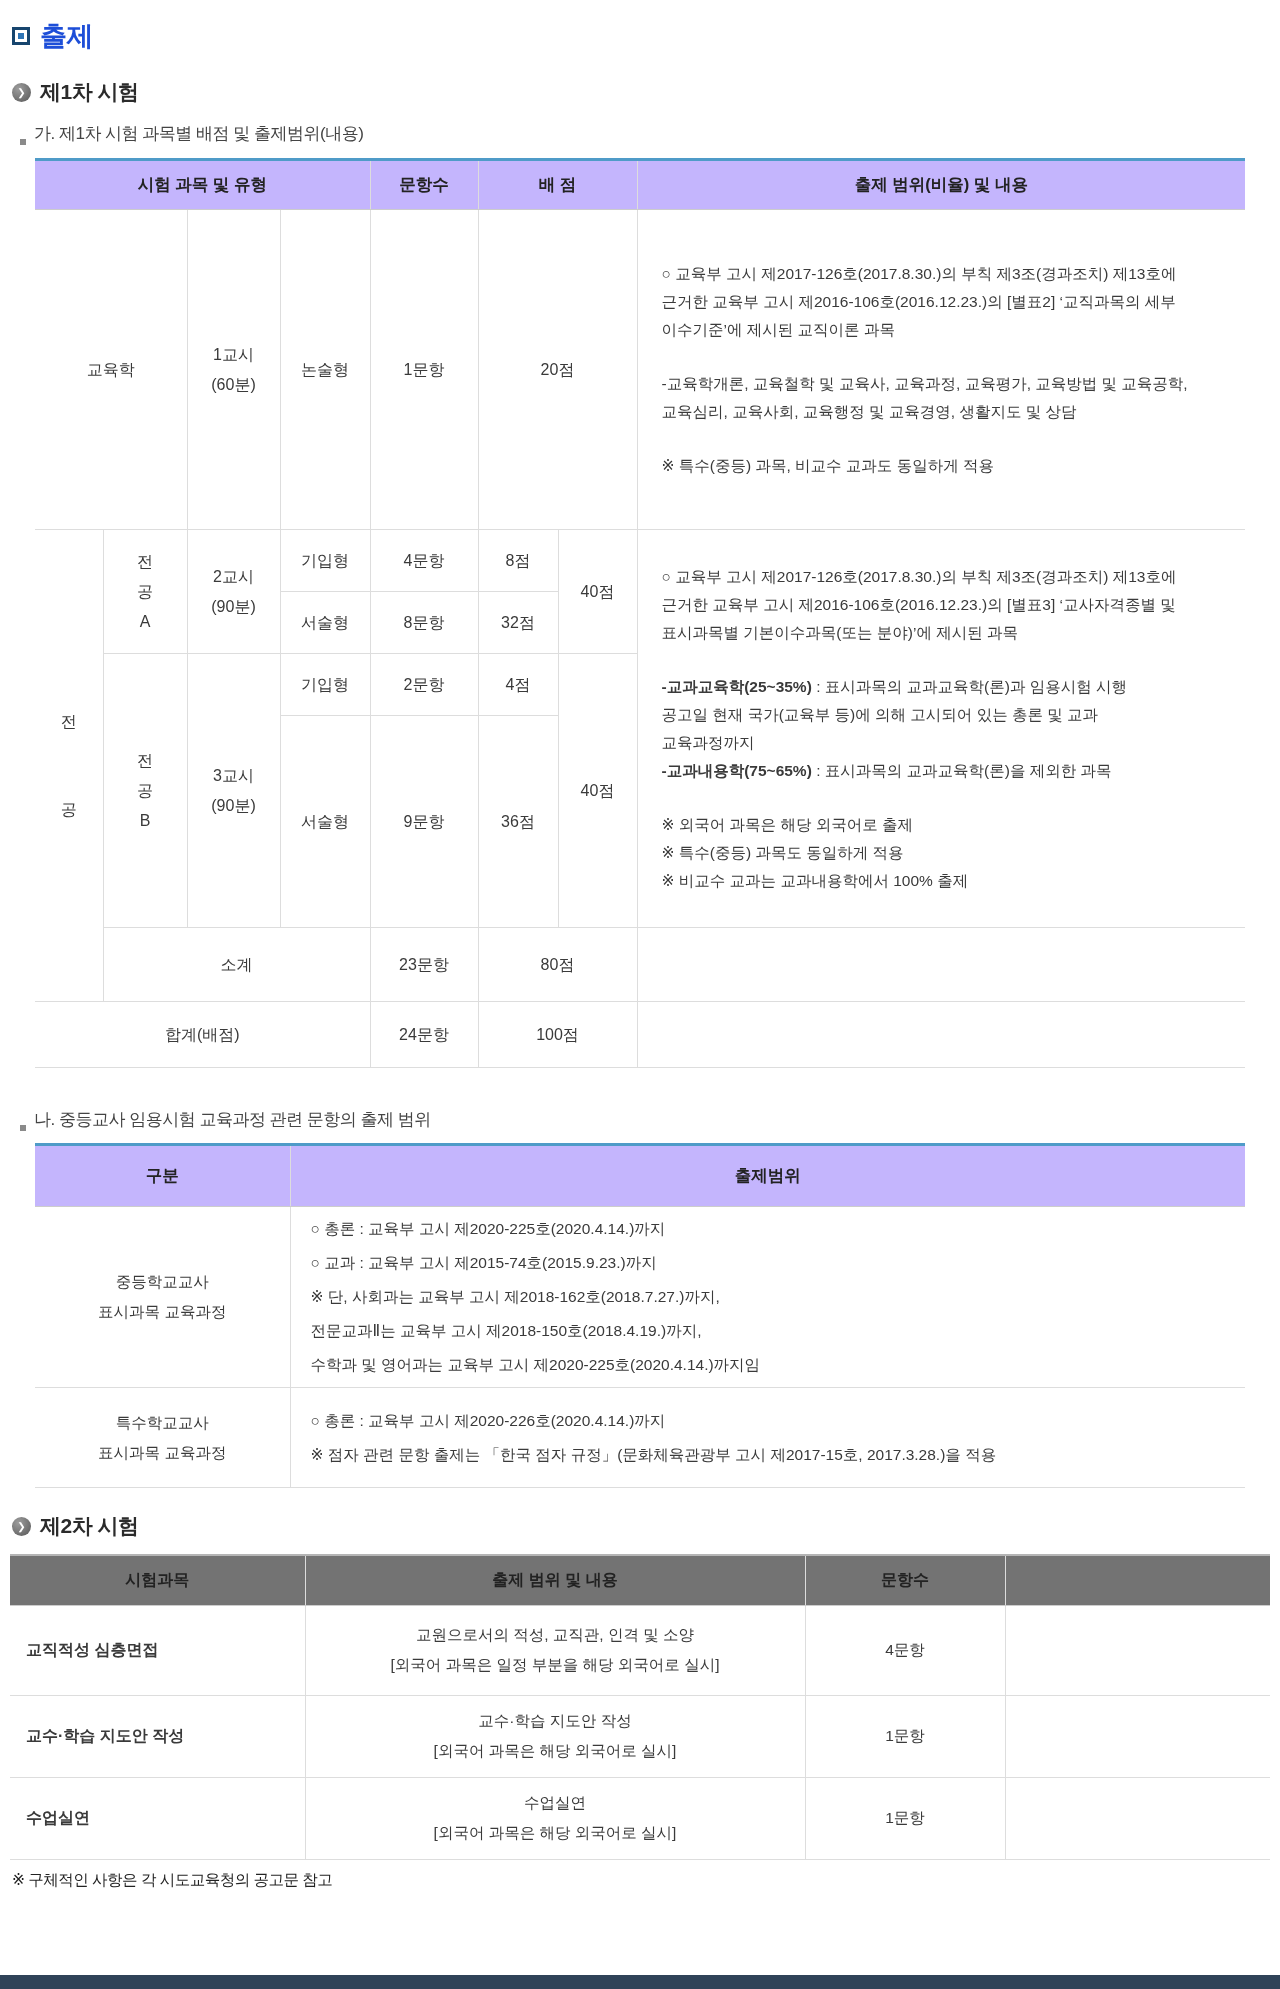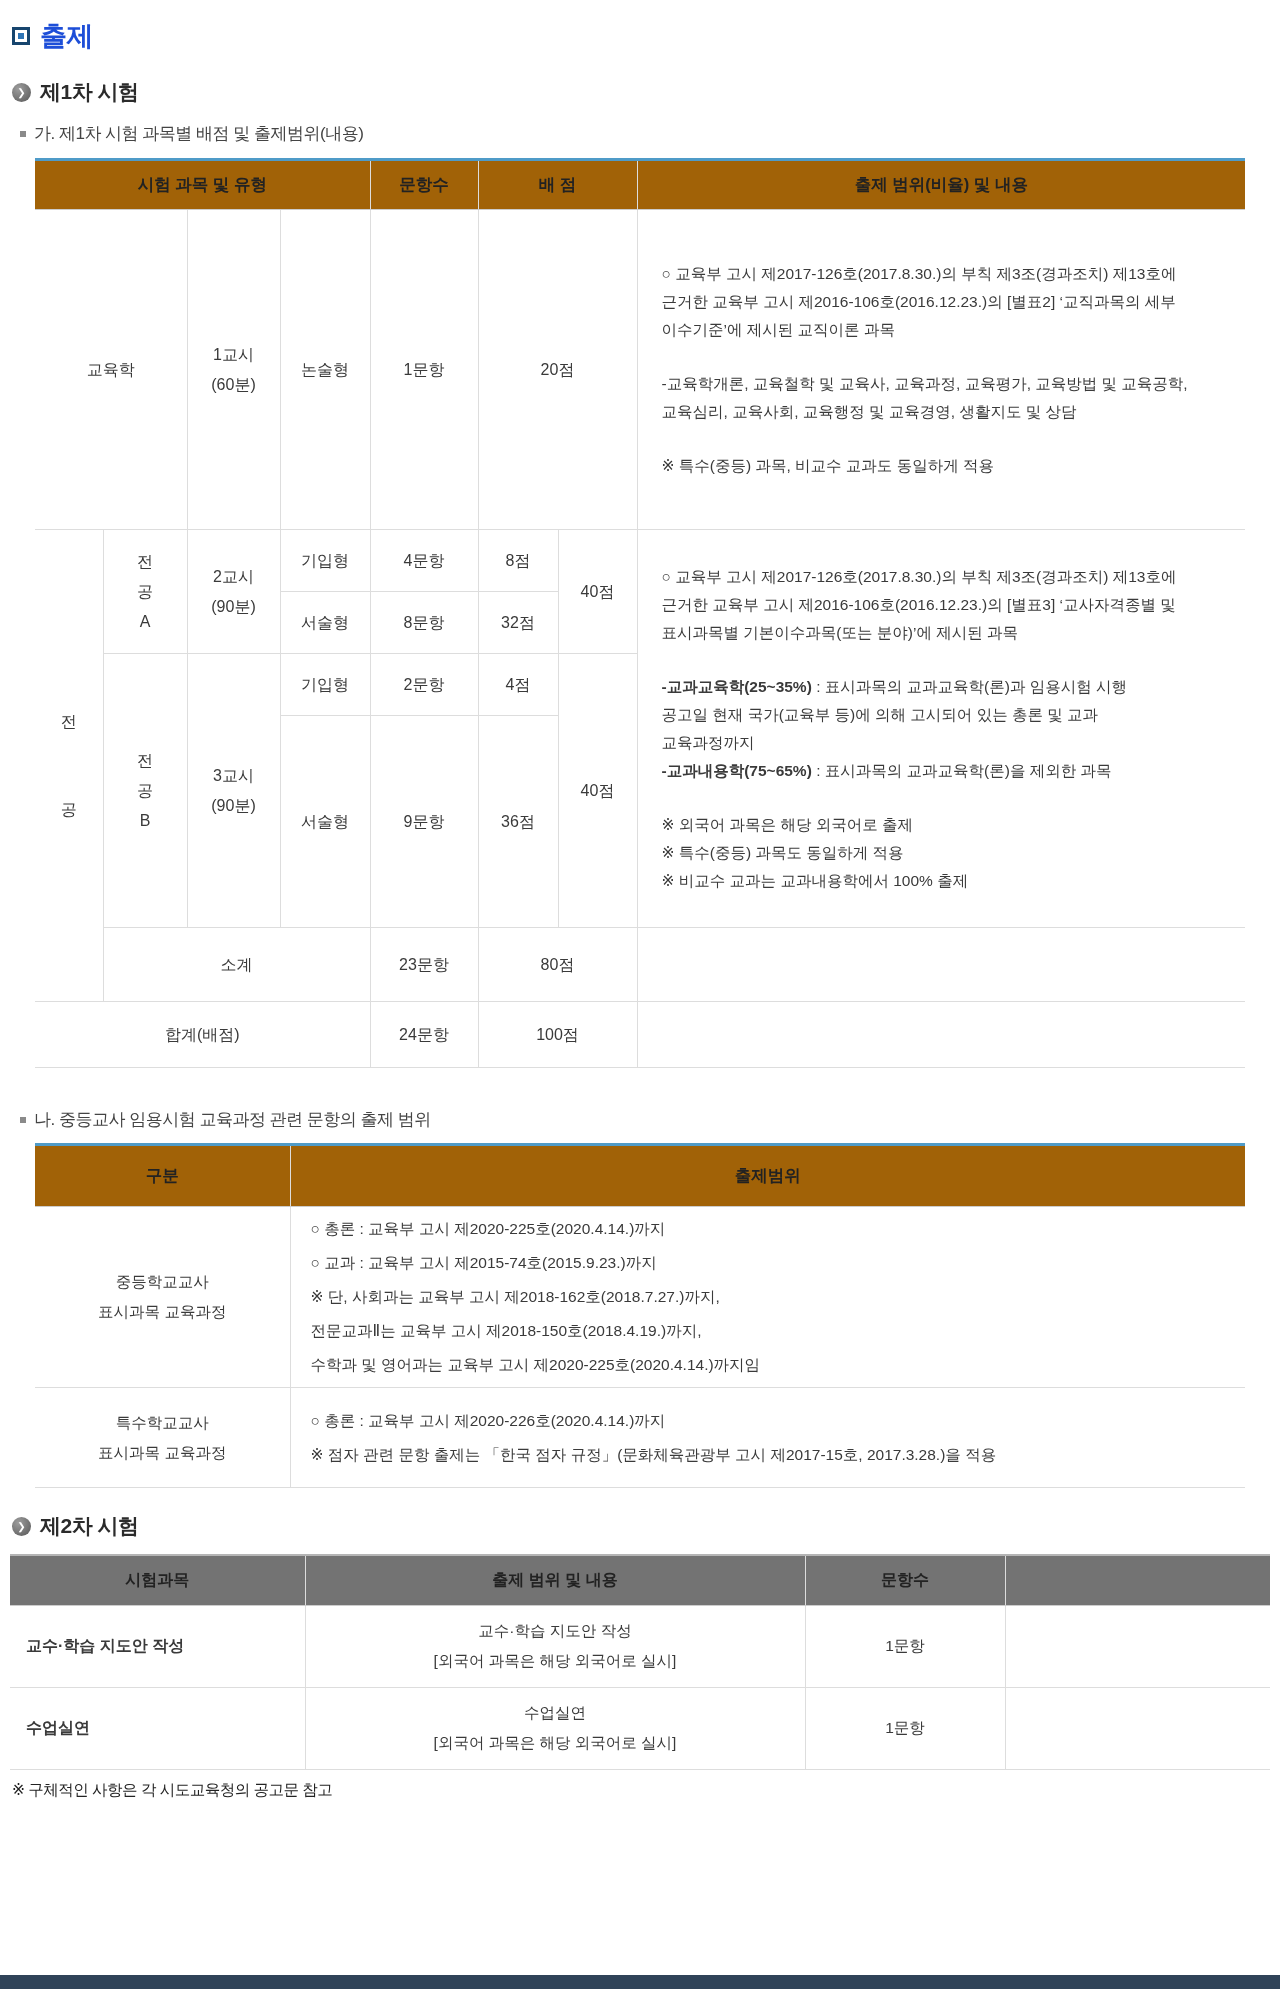--- a/index.html
+++ b/index.html
@@ -17,28 +17,28 @@
   h1 { font-size:27px; font-weight:bold; color:#1d4ed8; letter-spacing:-0.5px;font-family:Liberation Serif, serif; }
 
   .h2-row { display:flex; align-items:center; gap:9px; margin:24px 0 0 2px; }
   .circle-icon {
     width:19px; height:19px; border-radius:50%; flex:0 0 auto;
     background:radial-gradient(circle at 35% 30%, #9d9d9d, #565656);
     color:#fff; font-size:10px; line-height:19px; text-align:center; font-weight:bold;
   }
   h2 { font-size:21px; font-weight:bold; color:#2b2b2b; letter-spacing:-0.5px; }
 
-  .sub-row { display:flex; align-items:center; gap:8px; margin:16px 0 0 10px; }
+  .sub-row { display:flex; align-items:flex-end; gap:8px; margin:16px 0 0 10px; }
   .sq-bullet { width:6px; height:6px; background:#8a8a8a; flex:0 0 auto; }
   .sub-text { font-size:17px; color:#444; letter-spacing:-0.5px; }
 
   
   table { border-collapse:collapse; table-layout:fixed; }
   th, td { border:1px solid #ddd; text-align:center; vertical-align:middle; color:#3a3a3a; }
-  thead th { background:#a16207; font-weight:bold; color:#222; border-bottom:1px solid #ccc; }
+  thead th { background:#c4b5fd; font-weight:bold; color:#222; border-bottom:1px solid #ccc; }
   .pre { white-space:pre-line; }
 
   
   .t1 { width:1210px; margin:13px 0 0 25px; border-top:3px solid #4f9bc8;
         border-left-style:hidden; border-right-style:hidden; }
   .t1 th { height:50px; font-size:16.5px; }
   .t1 td { font-size:16px; line-height:30px; }
   .t1 tr.r-ped  { height:320px; }
   .t1 tr.r-sm   { height:62px; }
   .t1 tr.r-b2   { height:212px; }
@@ -248,20 +248,27 @@
     </colgroup>
     <thead>
       <tr>
         <th>시험과목</th>
         <th>출제 범위 및 내용</th>
         <th>문항수</th>
         <th></th>
       </tr>
     </thead>
     <tbody>
+      <tr class="r1">
+        <td class="subj">교직적성 심층면접</td>
+        <td class="desc pre">교원으로서의 적성, 교직관, 인격 및 소양
+[외국어 과목은 일정 부분을 해당 외국어로 실시]</td>
+        <td class="cnt">4문항</td>
+        <td></td>
+      </tr>
       <tr class="r2">
         <td class="subj">교수·학습 지도안 작성</td>
         <td class="desc pre">교수·학습 지도안 작성
 [외국어 과목은 해당 외국어로 실시]</td>
         <td class="cnt">1문항</td>
         <td></td>
       </tr>
       <tr class="r3">
         <td class="subj">수업실연</td>
         <td class="desc pre">수업실연

